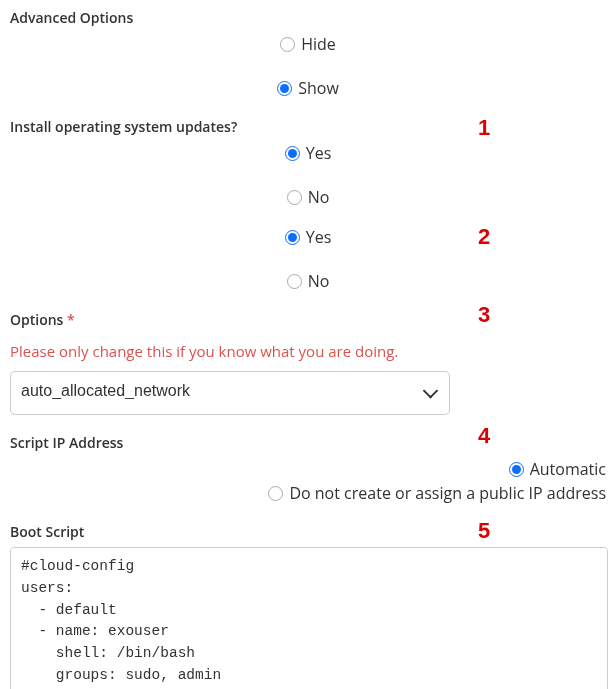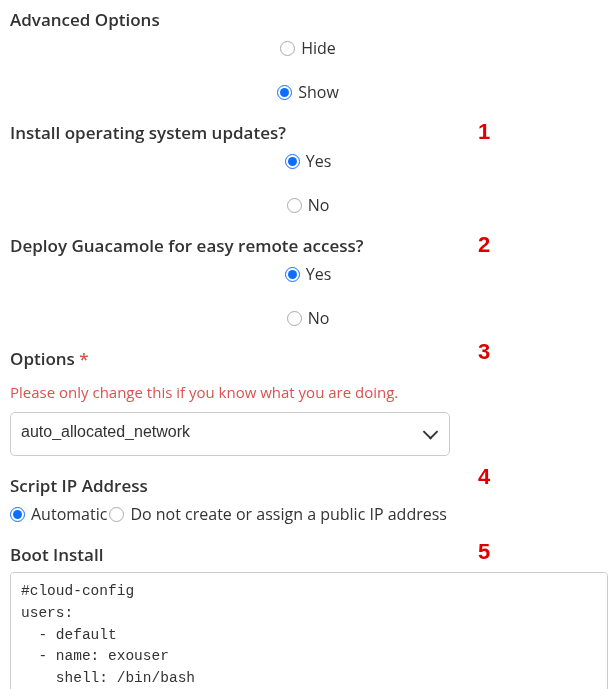--- a/index.html
+++ b/index.html
@@ -10,26 +10,26 @@
     font-size: 15px;
     color: #333;
     width: 616px;
     background: #fff;
   }
   .section { margin-bottom: 18px; position: relative; }
   .label-heading {
     font-weight: 600;
     color: #333;
     margin-bottom: 6px;
-    font-size: 17px;
+    font-size: 14px;
   }
   .req { color: #d9534f; }
   .warn { color: #d9534f; font-size: 15px; margin-top: 12px; margin-bottom: 10px; }
   .radios { display: flex; gap: 22px; align-items: center; flex-direction: column; }
-  .radios.vert { flex-direction: row; align-items: flex-end; gap: 2px; }
+  .radios.vert { flex-direction: column; align-items: flex-end; gap: 2px; }
   .radio-row { display: flex; align-items: center; gap: 6px; }
   input[type="radio"] {
     appearance: none;
     width: 15px; height: 15px;
     border: 1px solid #aaa;
     border-radius: 50%;
     position: relative;
     cursor: pointer;
     margin: 0;
   }
@@ -125,21 +125,20 @@
     </div>
     <div class="radio-row">
       <input type="radio" name="upd" style="">
       <span class="radio-label">No</span>
     </div>
   </div>
 </div>
 
 <div class="section">
   <span class="num-annot" style="top:-2px; left:468px;">2</span>
-  <div class="label-heading">Deploy Guacamole for easy remote access?</div>
   <div class="radios">
     <div class="radio-row">
       <input type="radio" name="guac" checked="" style="">
       <span class="radio-label">Yes</span>
     </div>
     <div class="radio-row">
       <input type="radio" name="guac" style="">
       <span class="radio-label">No</span>
     </div>
   </div>
@@ -168,21 +167,21 @@
     </div>
     <div class="radio-row">
       <input type="radio" name="pip" style="">
       <span class="radio-label">Do not create or assign a public IP address</span>
     </div>
   </div>
 </div>
 
 <div class="section" style="margin-bottom:0">
   <span class="num-annot" style="top:-4px; left:468px;">5</span>
-  <div class="label-heading">Boot Install</div>
+  <div class="label-heading">Boot Script</div>
   <div class="textarea-wrap">
     <textarea style="">#cloud-config
 users:
   - default
   - name: exouser
     shell: /bin/bash
     groups: sudo, admin
     sudo: ['ALL=(ALL) NOPASSWD:ALL']{ssh-authorized-keys}</textarea>
   </div>
 </div>

